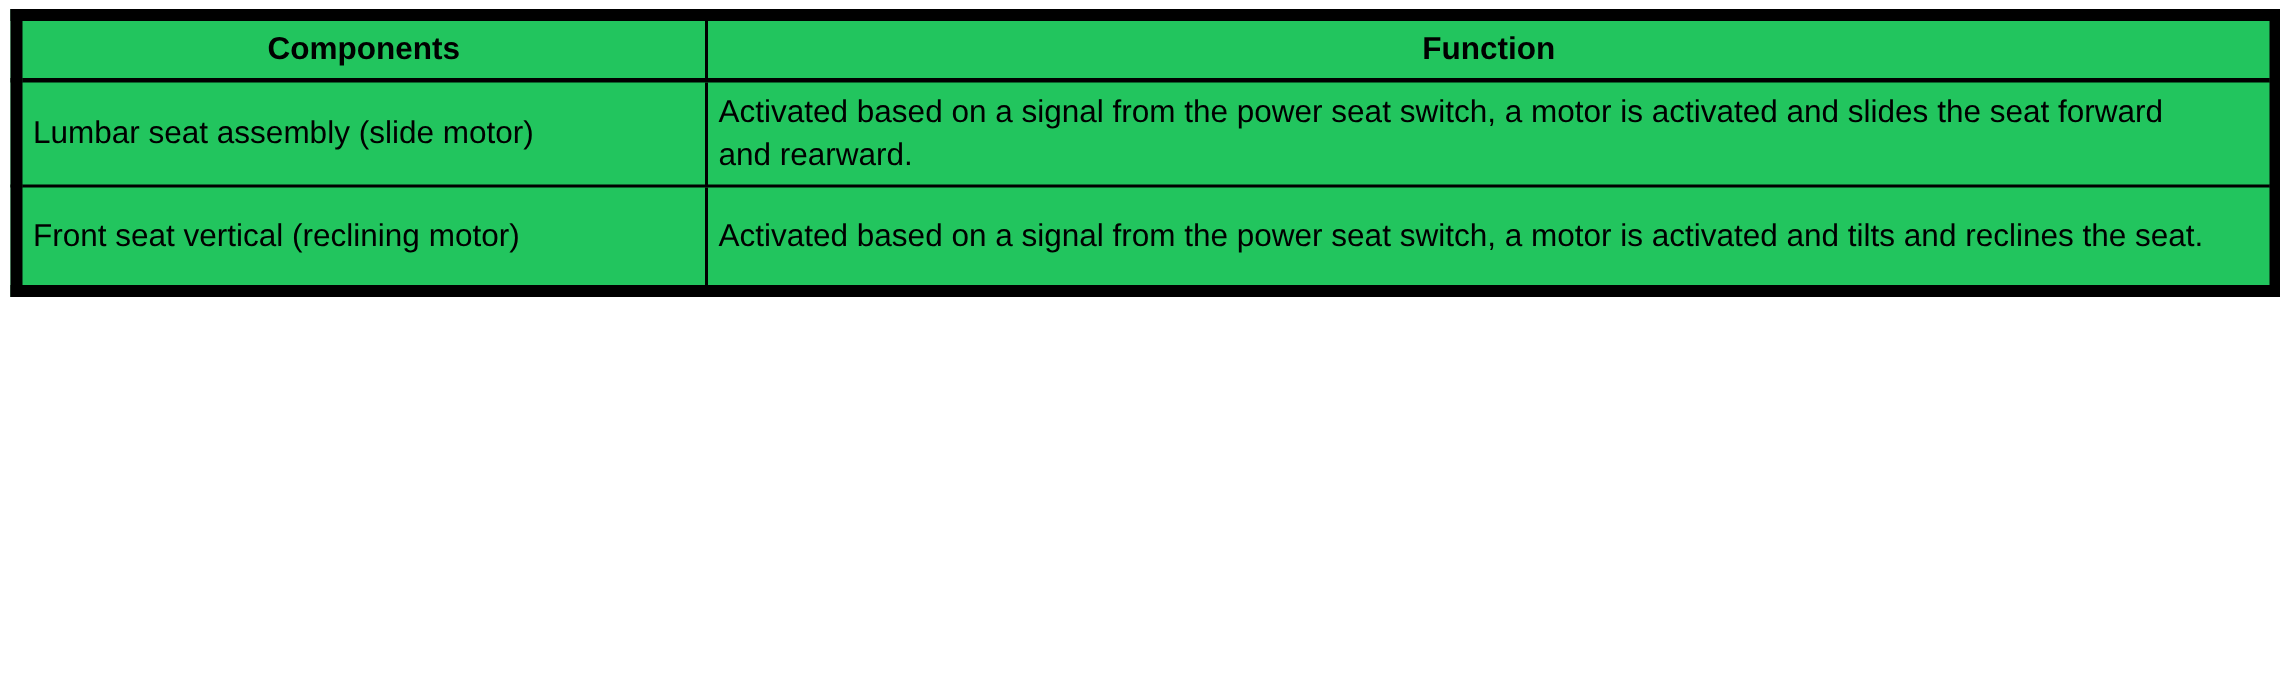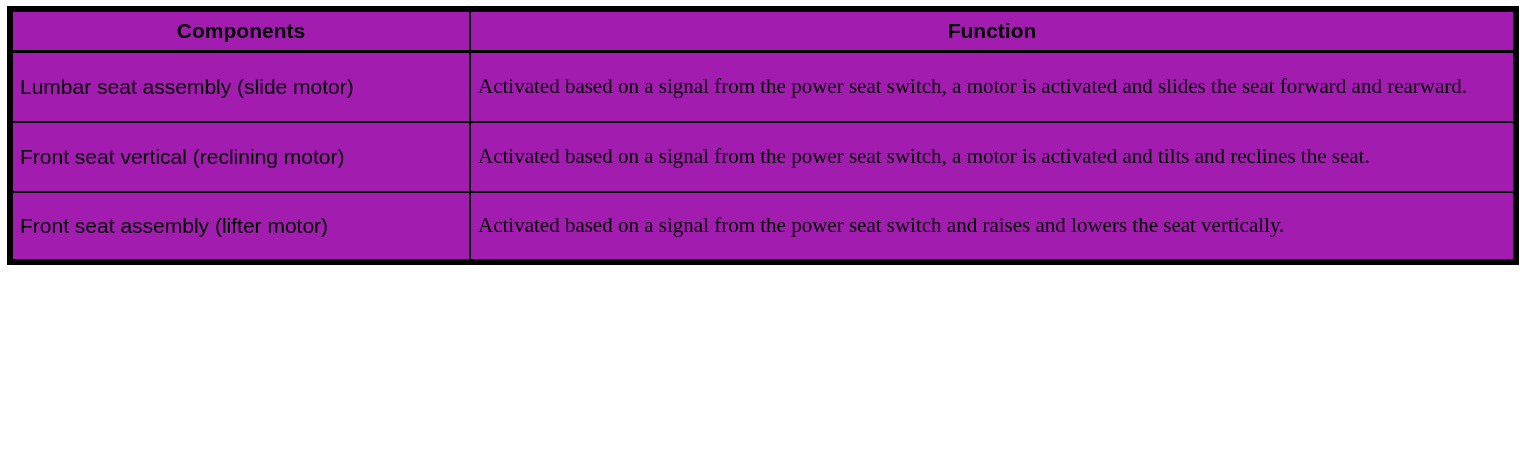--- a/index.html
+++ b/index.html
@@ -14,22 +14,22 @@
     color: #000000;
     overflow: hidden;
   }
   .table-wrap {
     padding: 6px 7px;
   }
   table.components-table {
     width: 1506px;
     table-layout: fixed;
     border-collapse: collapse;
-    border: 6px solid #000000;
-    background: #a21caf;
+    border: 8px solid #000000;
+    background: #22c55e;
   }
   col.col-components { width: 460px; }
   col.col-function   { width: 1046px; }
 
   table.components-table th {
     border-bottom: 3px solid #000000;
     border-left: 2px solid #000000;
     font-weight: bold;
     font-size: 21px;
     text-align: center;
@@ -42,21 +42,21 @@
   table.components-table td {
     border-top: 2px solid #000000;
     border-left: 2px solid #000000;
     font-size: 21px;
     line-height: 29px;
     vertical-align: middle;
     padding: 4px 7px;
     word-wrap: break-word;
   }
   table.components-table td:first-child { border-left: none; }
-  table.components-table td.function-cell { padding-right: 32px; font-family: Liberation Serif, serif; }
+  table.components-table td.function-cell { padding-right: 32px; }
 
   tbody tr { height: 70px; }
   tbody tr.single-line { height: 42px; }
 </style>
 </head>
 <body>
 
 <div class="table-wrap">
   <table class="components-table">
     <colgroup>
@@ -71,19 +71,15 @@
     </thead>
     <tbody>
       <tr>
         <td class="component-cell">Lumbar seat assembly (slide motor)</td>
         <td class="function-cell">Activated based on a signal from the power seat switch, a motor is activated and slides the seat forward and rearward.</td>
       </tr>
       <tr>
         <td class="component-cell">Front seat vertical (reclining motor)</td>
         <td class="function-cell">Activated based on a signal from the power seat switch, a motor is activated and tilts and reclines the seat.</td>
       </tr>
-      <tr>
-        <td class="component-cell">Front seat assembly (lifter motor)</td>
-        <td class="function-cell">Activated based on a signal from the power seat switch and raises and lowers the seat vertically.</td>
-      </tr>
     </tbody>
   </table>
 </div>
 
 </body></html>

